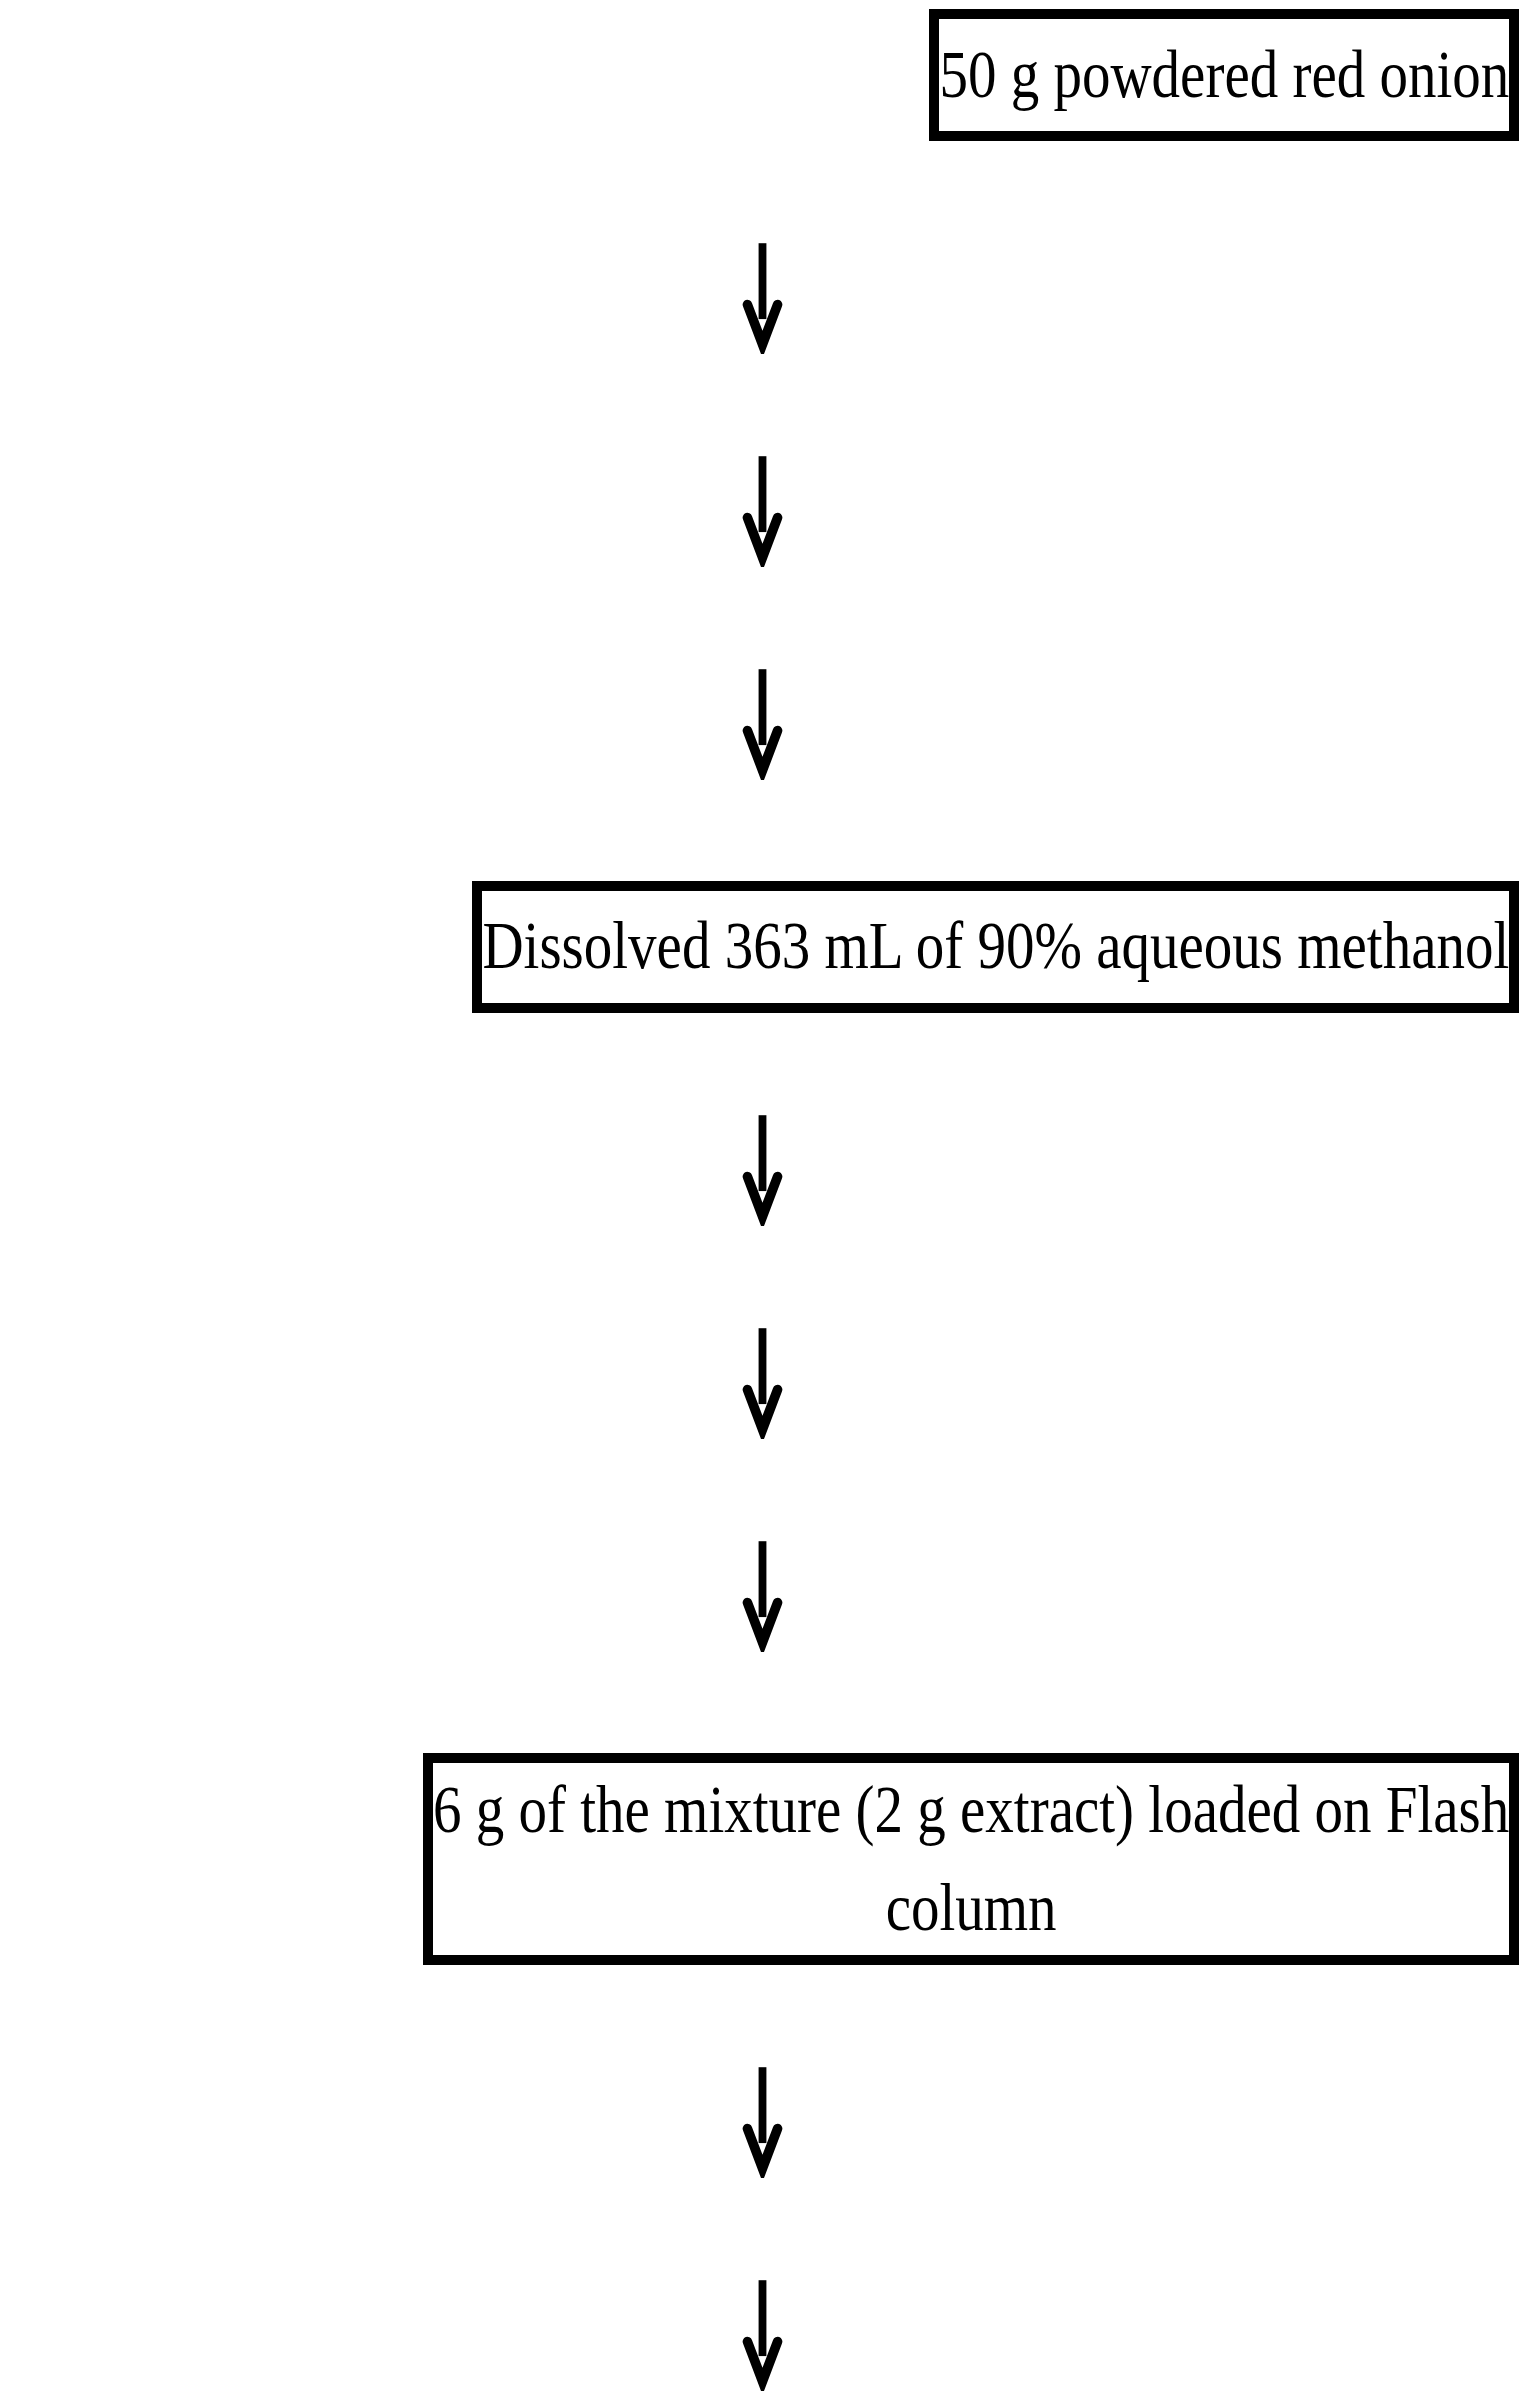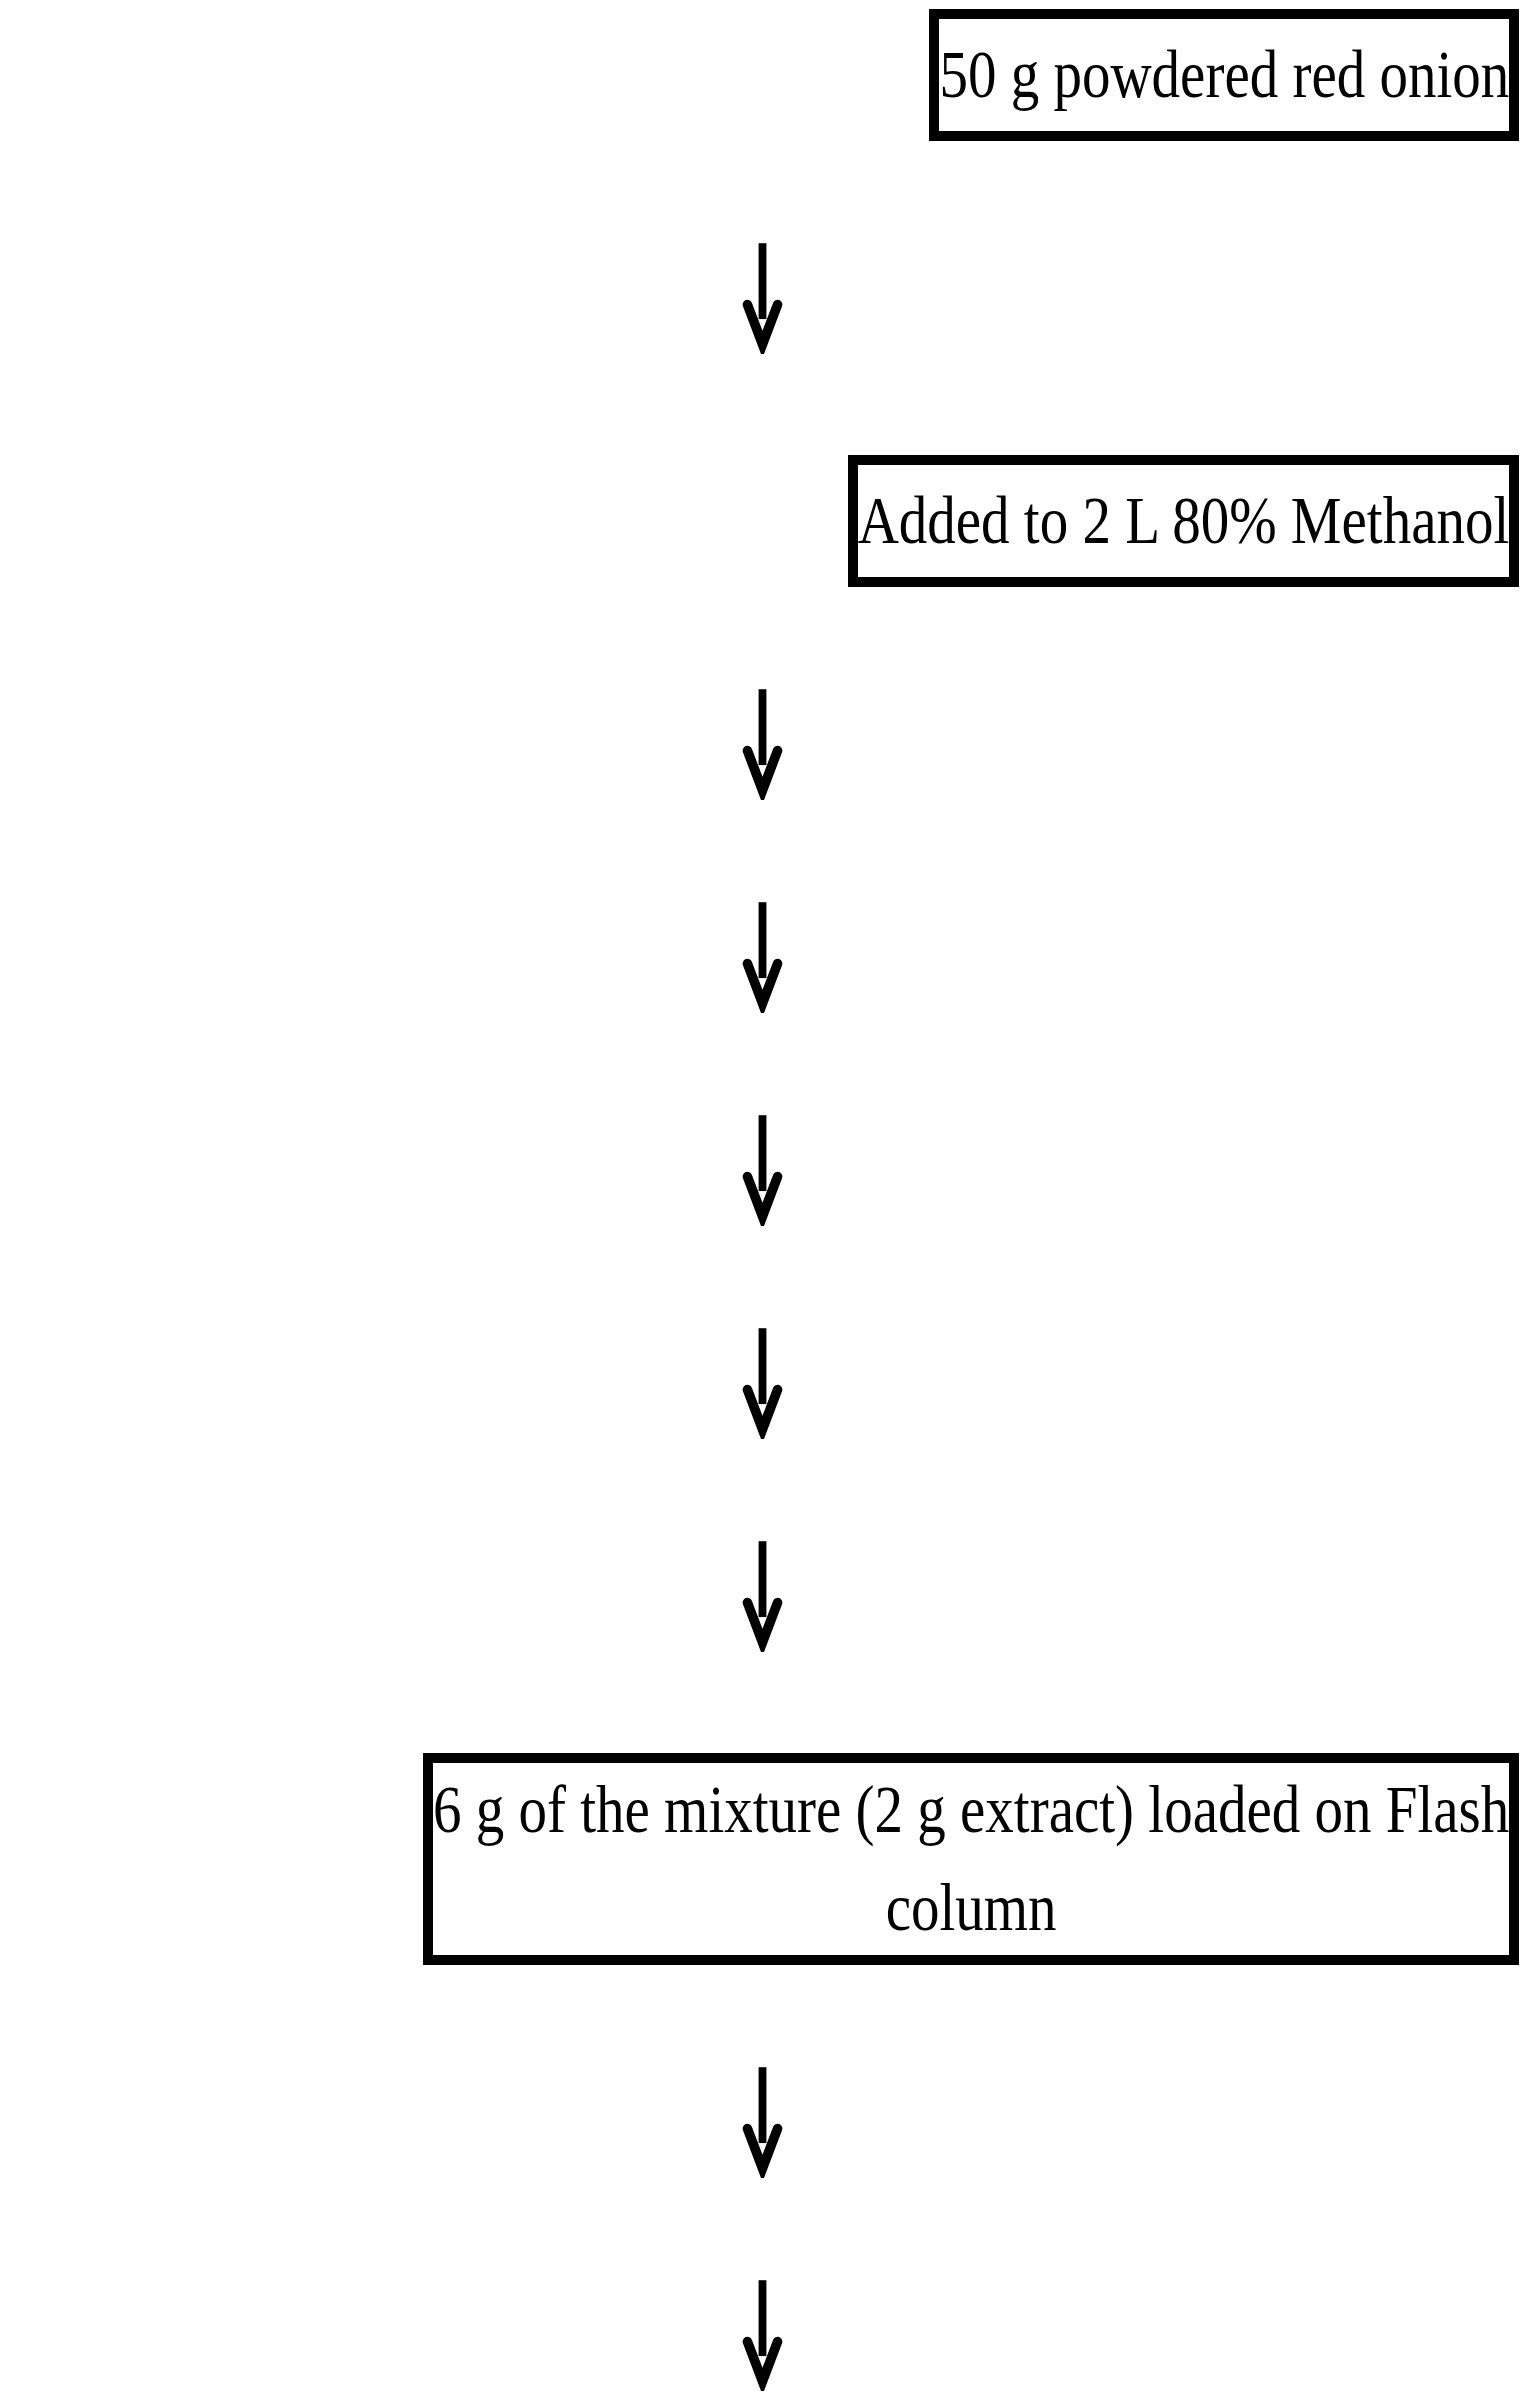--- a/index.html
+++ b/index.html
@@ -81,39 +81,39 @@
     <span class="box-label">50 g powdered red onion</span>
   </div>
 
   <span class="arrow">
     <svg viewBox="0 0 100 186" width="65" height="121" aria-hidden="true">
       <path class="shaft" d="M50 2 L50 128"></path>
       <path class="head" d="M25 104 L50 170 L75 104"></path>
     </svg>
   </span>
 
-  <div class="flow-box">
-    <span class="box-label">Added to 2 L 80% Methanol</span>
-  </div>
 
   <span class="arrow">
     <svg viewBox="0 0 100 186" width="65" height="121" aria-hidden="true">
       <path class="shaft" d="M50 2 L50 128"></path>
       <path class="head" d="M25 104 L50 170 L75 104"></path>
     </svg>
   </span>
 
 
   <span class="arrow">
     <svg viewBox="0 0 100 186" width="65" height="121" aria-hidden="true">
       <path class="shaft" d="M50 2 L50 128"></path>
       <path class="head" d="M25 104 L50 170 L75 104"></path>
     </svg>
   </span>
 
+  <div class="flow-box">
+    <span class="box-label">Dissolved 363 mL of 90% aqueous methanol</span>
+  </div>
 
   <span class="arrow">
     <svg viewBox="0 0 100 186" width="65" height="121" aria-hidden="true">
       <path class="shaft" d="M50 2 L50 128"></path>
       <path class="head" d="M25 104 L50 170 L75 104"></path>
     </svg>
   </span>
 
 
   <span class="arrow">

